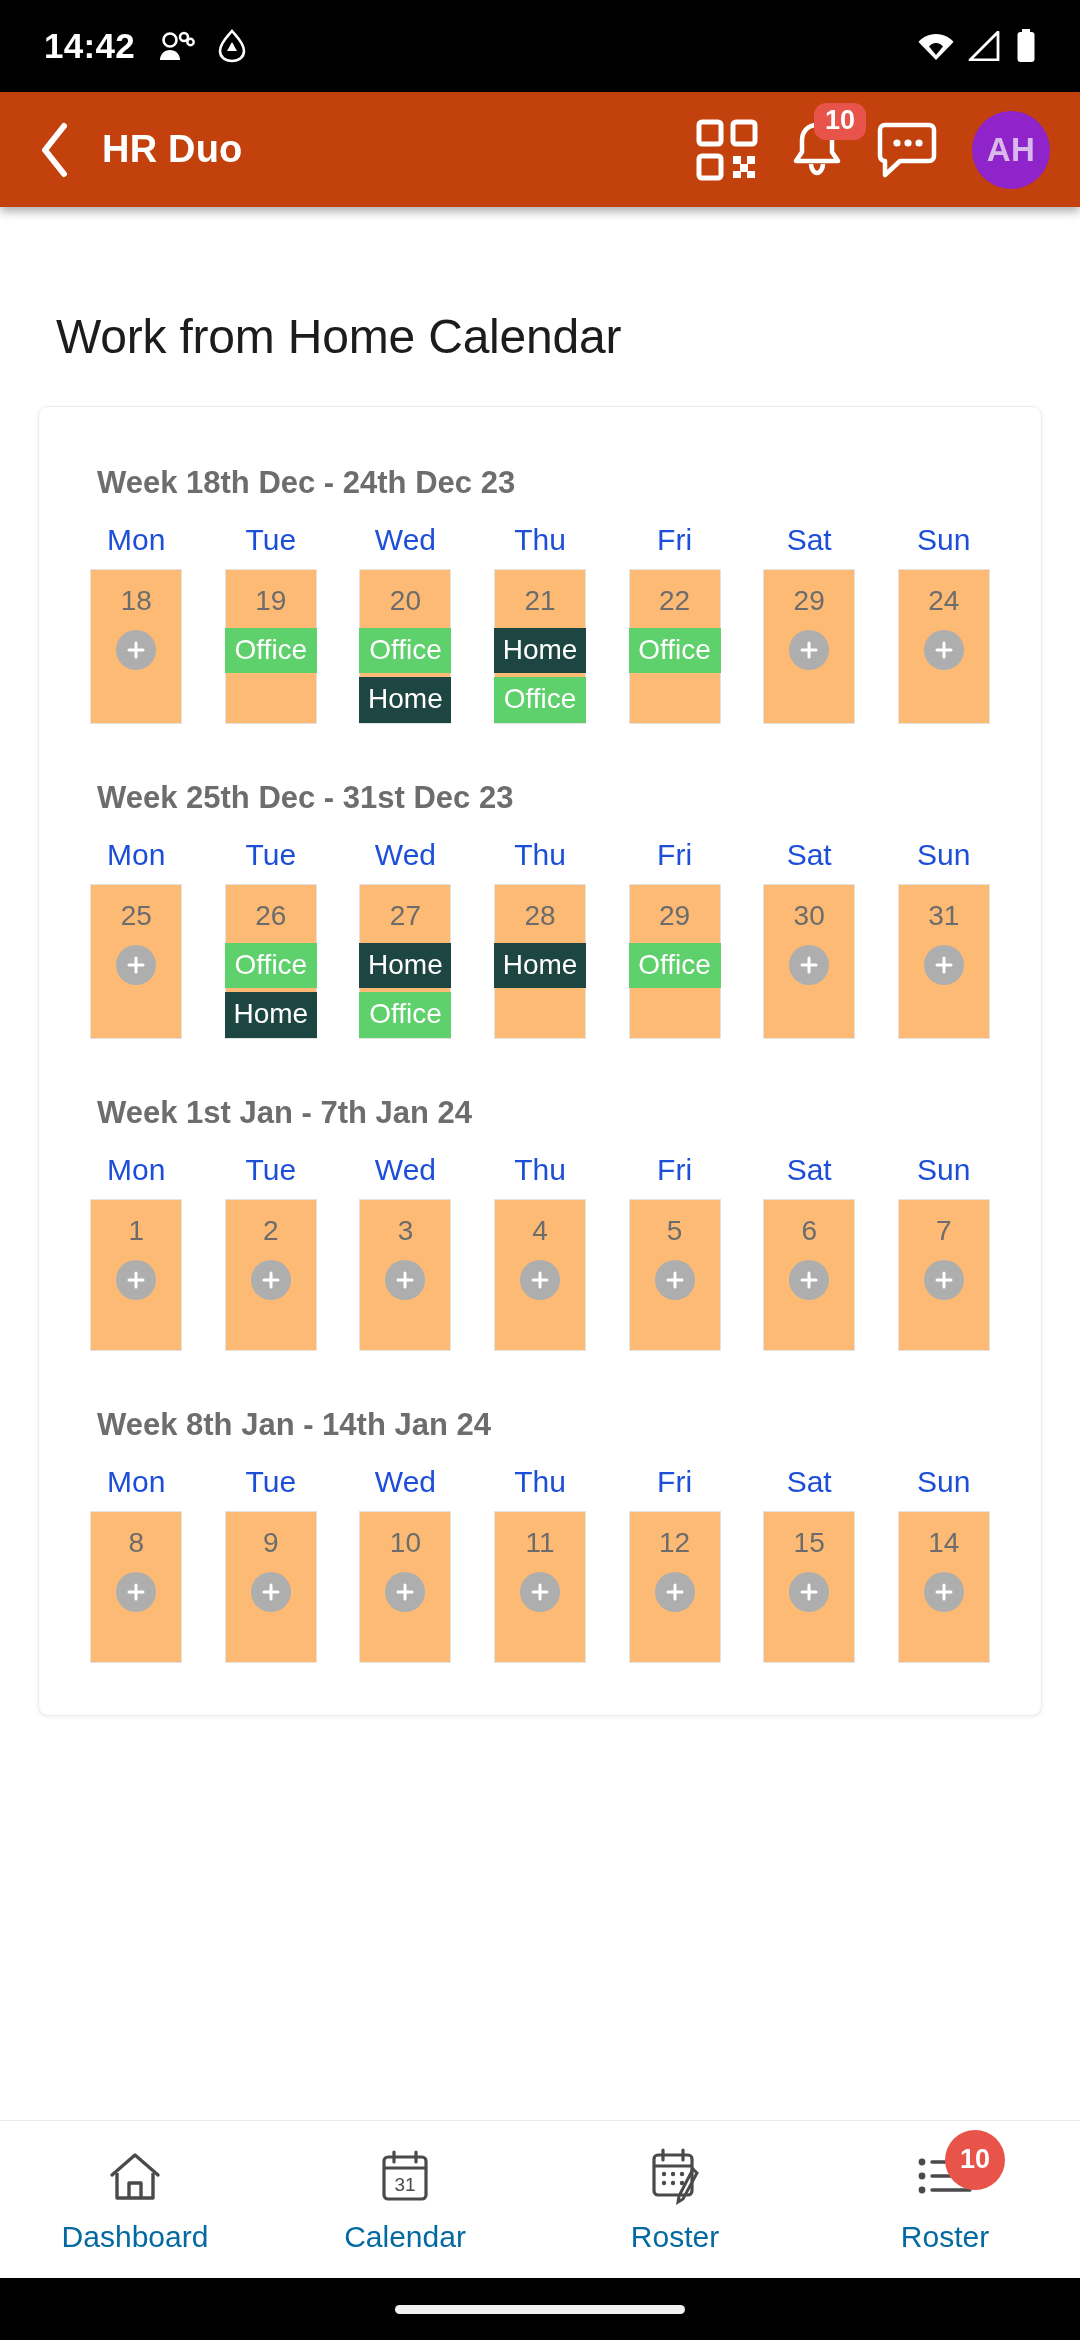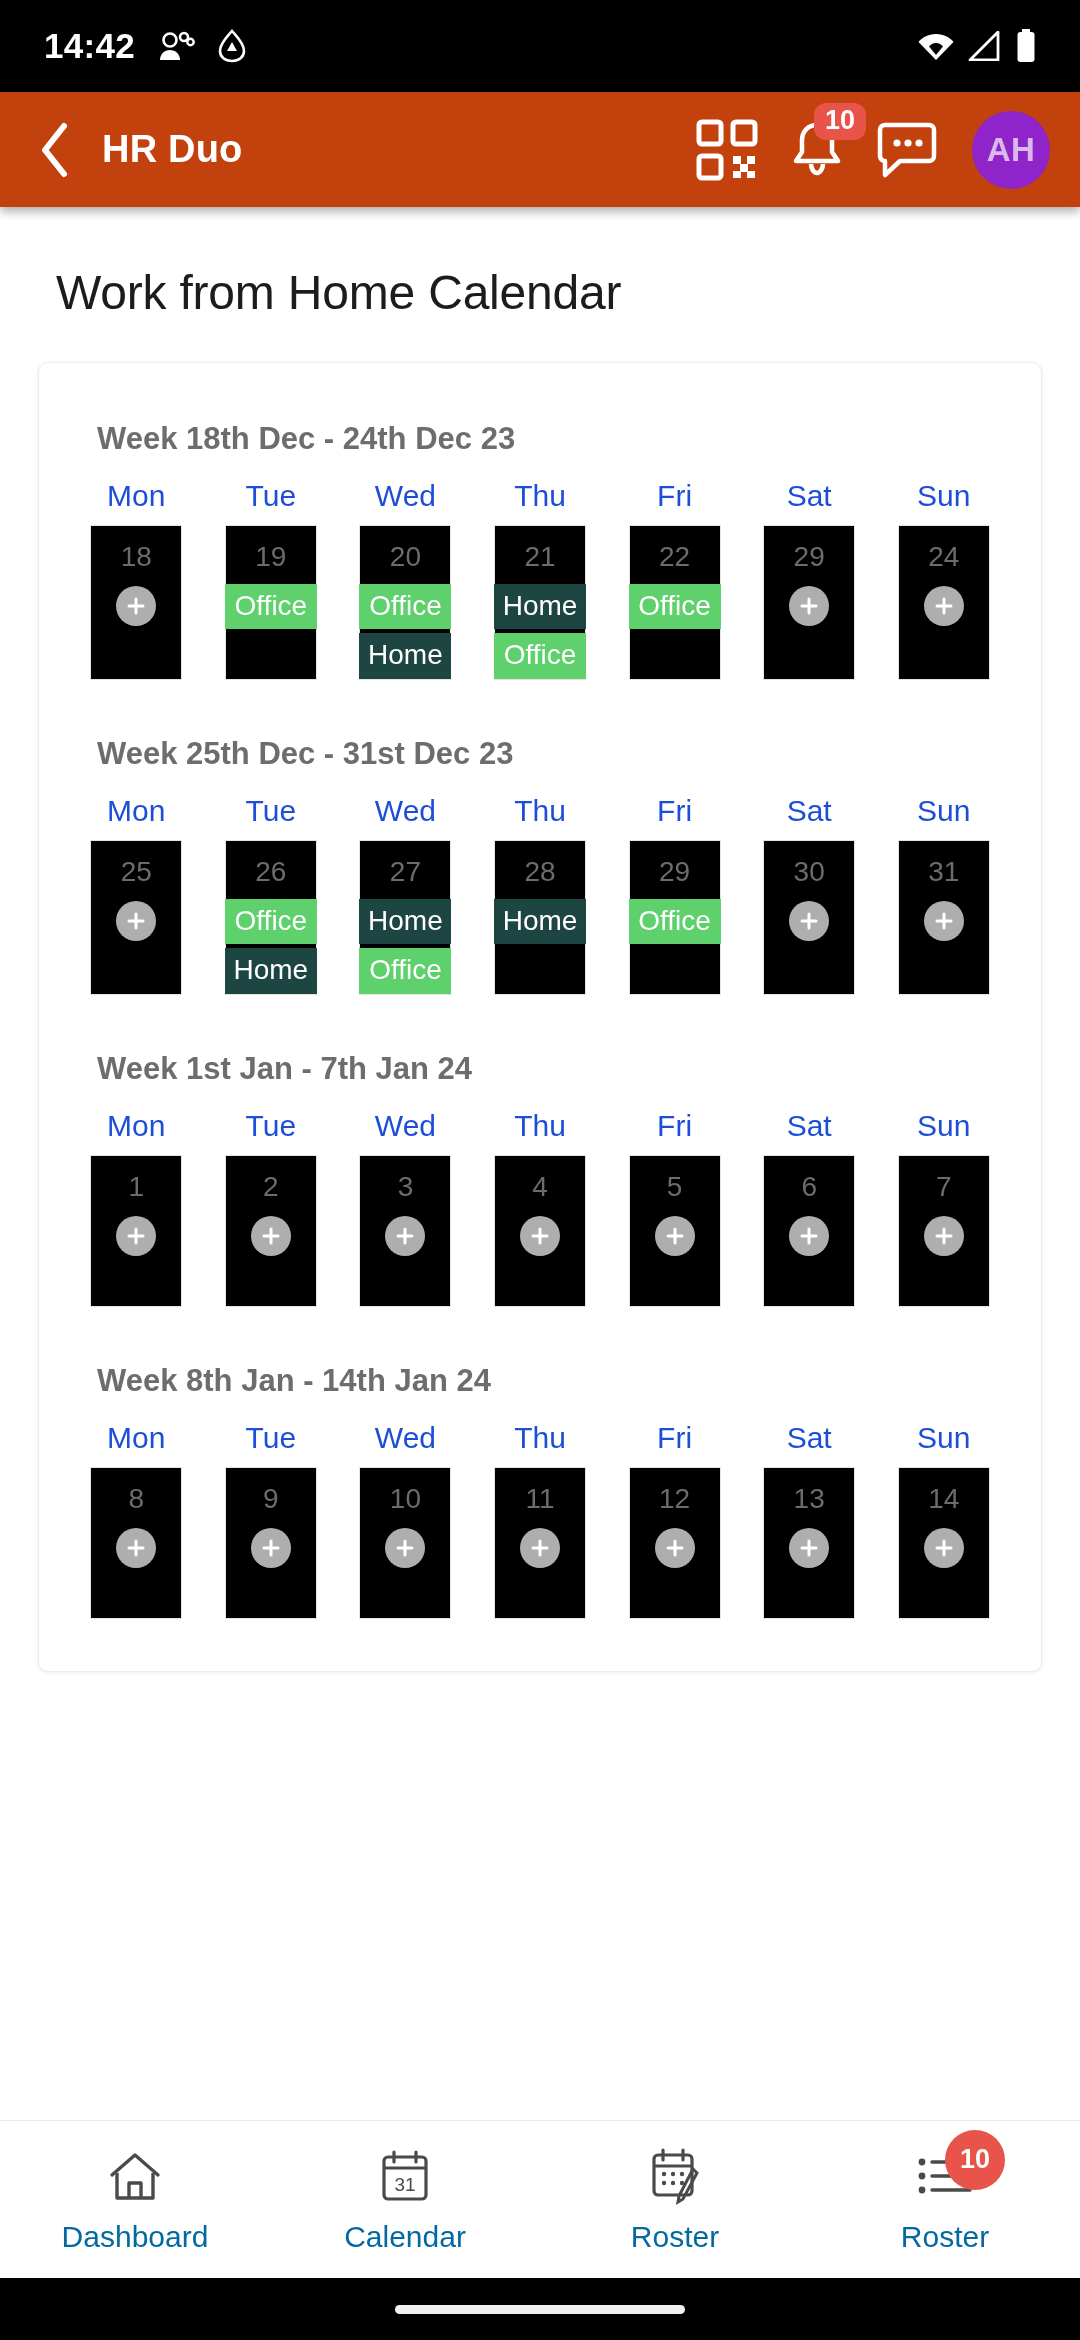--- a/index.html
+++ b/index.html
@@ -40,42 +40,42 @@
     line-height:1.15;
   }
   .avatar {
     width:78px; height:78px; border-radius:50%;
     background:#8e24c9; color:#d9b8ec; font-size:33px; font-weight:700;
     display:flex; align-items:center; justify-content:center;
     margin-left:6px; letter-spacing:.5px;
   }
 
   
-  .content { flex:1; overflow:hidden; background:#fff; padding: 0 0; }
+  .content { flex:1; overflow:hidden; background:#fff; padding: 0 0; margin-top: 44px; }
   .page-head { padding: 58px 56px 0 56px; }
   .page-title { font-size:48px; font-weight:400; color:#1c1c1c; letter-spacing:-.2px; }
   .page-sub { font-size:32px; color:#7b7b7b; line-height:1.28; margin-top:22px; max-width:960px; }
 
   .card {
     margin: 42px 38px 0 38px;
     background:#fff; border:1px solid #ececec; border-radius:10px;
     box-shadow: 0 1px 4px rgba(0,0,0,.07);
     padding: 58px 30px 52px 30px;
   }
   .week { margin-bottom: 56px; }
   .week:last-child { margin-bottom: 0; }
   .week-title { font-size:31px; font-weight:700; color:#6d6d6d; margin:0 0 14px 28px; }
 
   .dow-row, .day-row { display:flex; }
   .dow-cell, .day-cell-wrap { flex:1 1 0; display:flex; justify-content:center; }
   .dow-cell { font-size:30px; color:#1d4ed8; padding: 8px 0 12px; }
 
   .day-cell {
     width:92px; min-height:152px;
-    border:1px solid #e3e3e3; background:#000000;
+    border:1px solid #e3e3e3; background:#fdba74;
     display:flex; flex-direction:column; align-items:center;
     padding-top:10px;
   }
   .day-num { font-size:28px; color:#6c6c6c; line-height:1.5; margin-bottom:6px; }
   .plus-btn {
     width:40px; height:40px; border-radius:50%; background:#aeaeae;
     display:flex; align-items:center; justify-content:center; margin-top:2px;
   }
   .plus-btn svg { display:block; }
   .tag {
@@ -478,21 +478,21 @@
                 <div class="day-num">12</div>
                 <div class="plus-btn">
                   <svg width="22" height="22" viewBox="0 0 22 22">
                     <path d="M11 4v14M4 11h14" stroke="#ffffff" stroke-width="3" stroke-linecap="round"></path>
                   </svg>
                 </div>
               </div>
             </div>
             <div class="day-cell-wrap">
               <div class="day-cell">
-                <div class="day-num">13</div>
+                <div class="day-num">15</div>
                 <div class="plus-btn">
                   <svg width="22" height="22" viewBox="0 0 22 22">
                     <path d="M11 4v14M4 11h14" stroke="#ffffff" stroke-width="3" stroke-linecap="round"></path>
                   </svg>
                 </div>
               </div>
             </div>
             <div class="day-cell-wrap">
               <div class="day-cell">
                 <div class="day-num">14</div>

